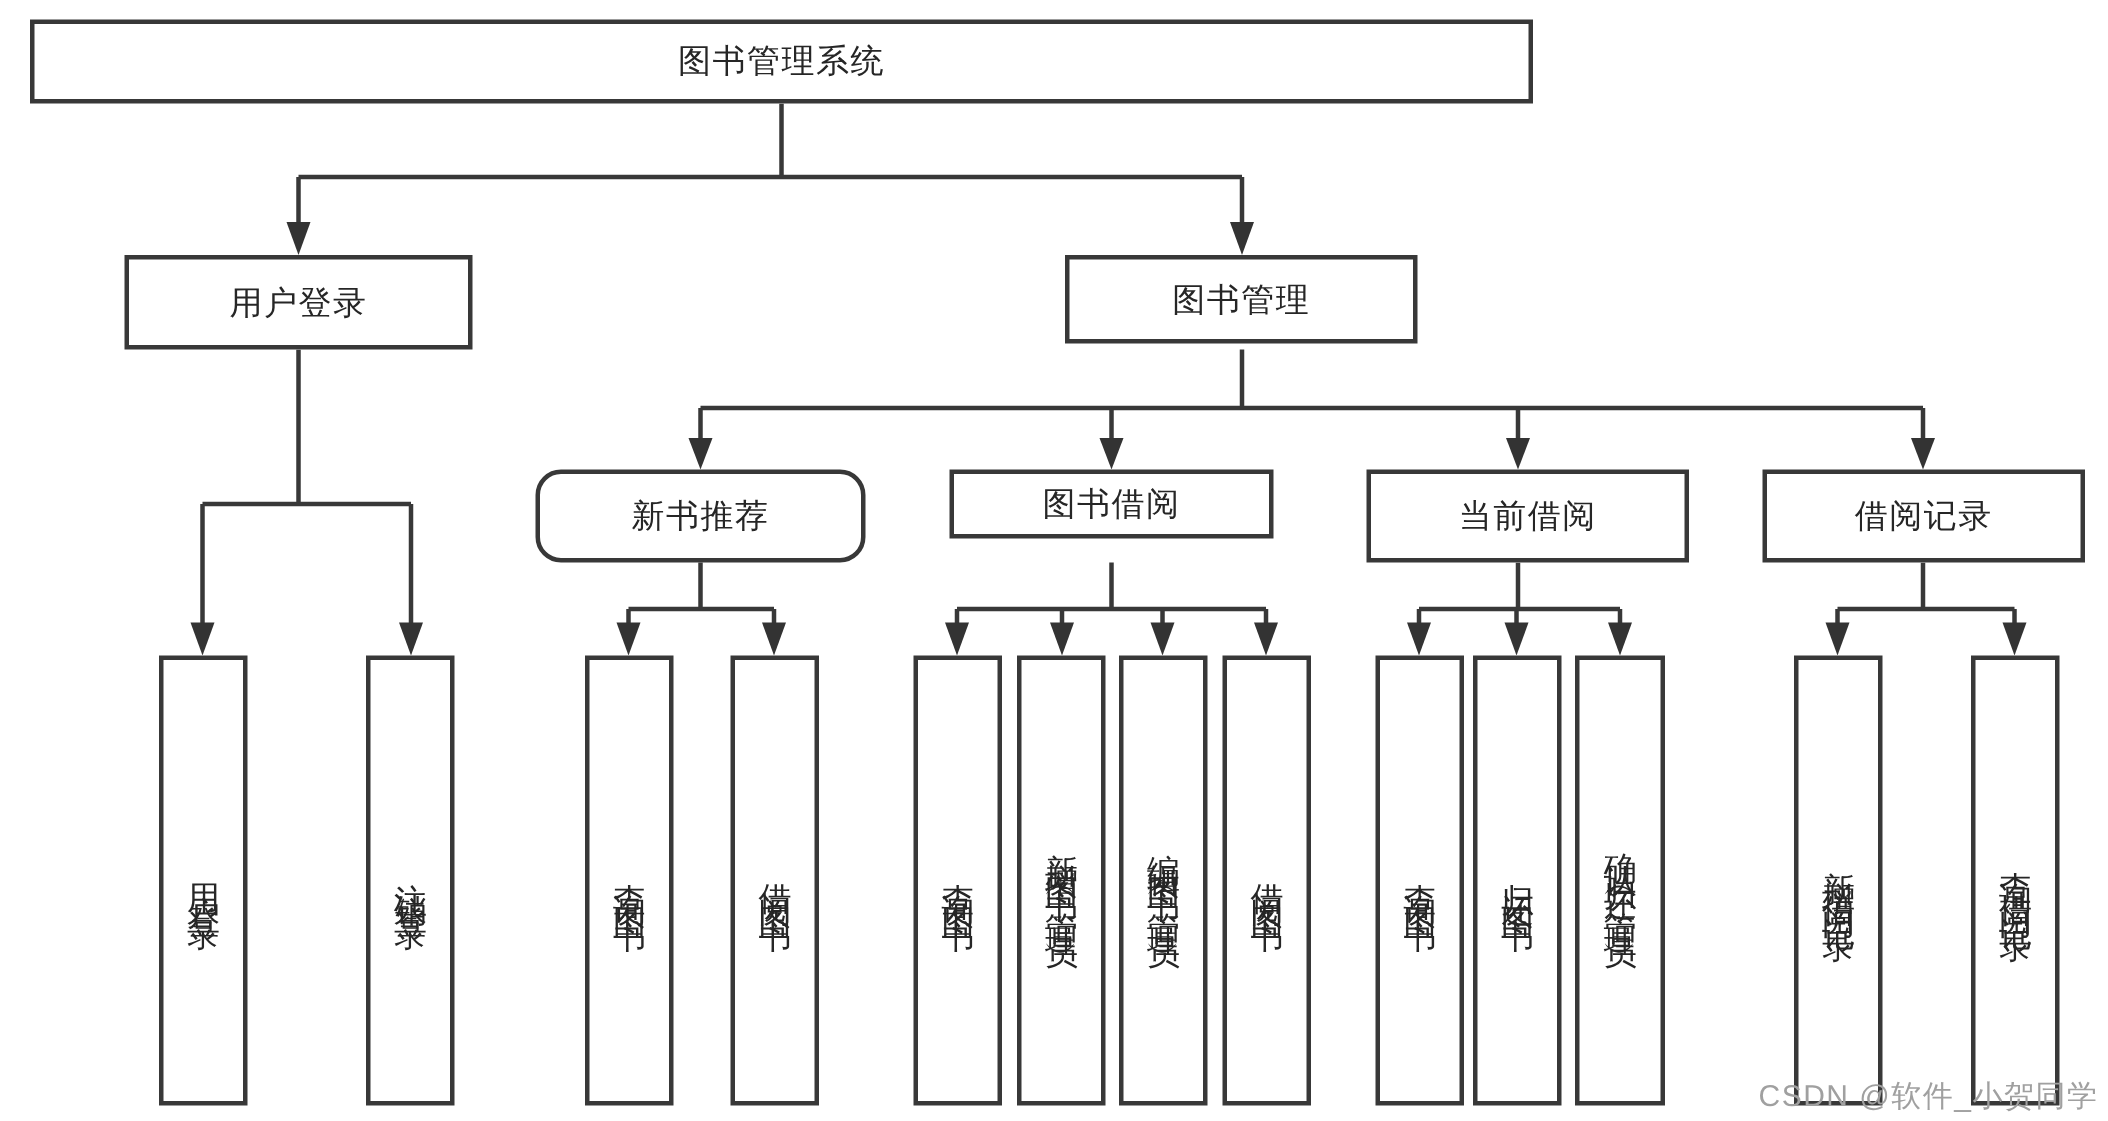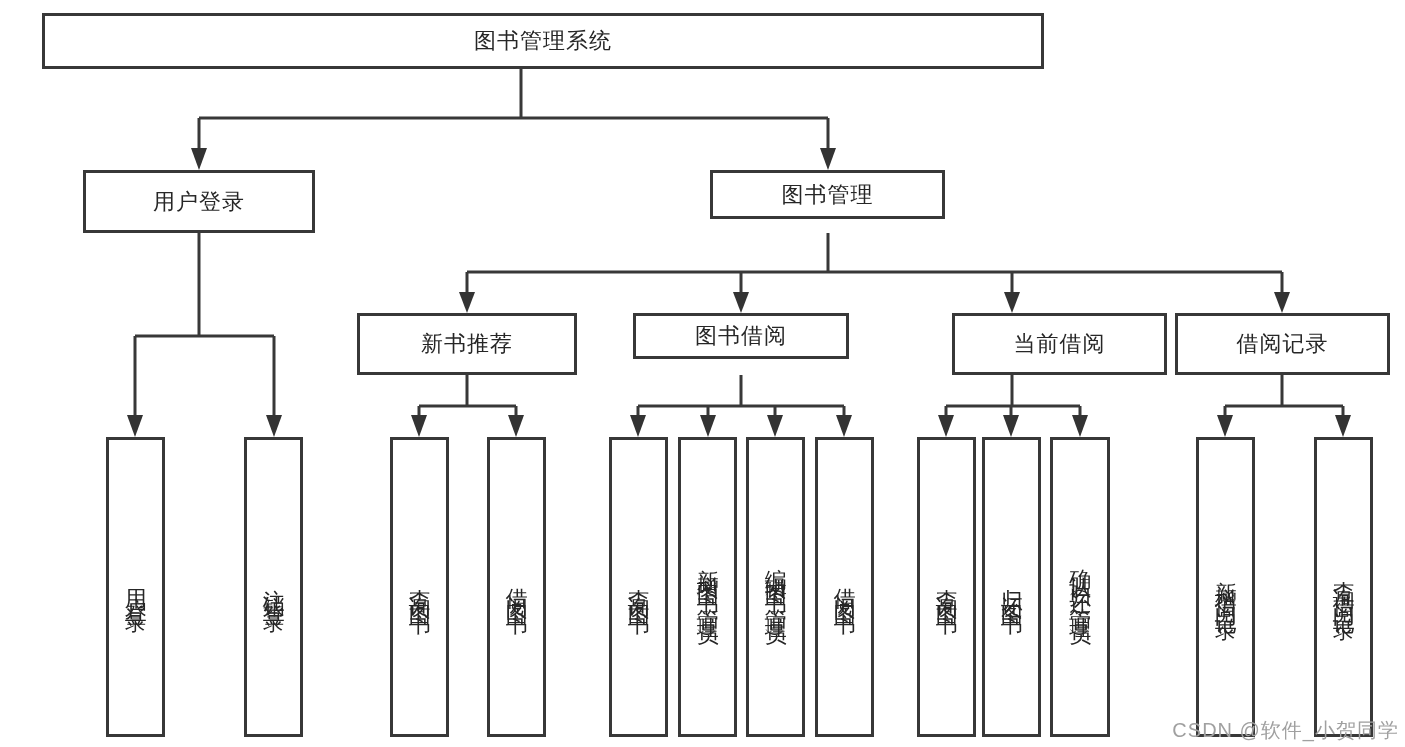--- a/index.html
+++ b/index.html
@@ -43,26 +43,26 @@
     position: absolute;
     right: 6px;
     bottom: 3px;
     font-size: 20px;
     color: #a0a0a0;
     letter-spacing: 1px;
     margin-top: 42px;
   }
 
   
-  #root-box   { left: 20px;  top: 13px;  width: 1002px; height: 56px; margin-left: 22px; }
+  #root-box   { left: 20px;  top: 13px;  width: 1002px; height: 56px; }
   #b-user     { left: 83px;  top: 170px; width: 232px;  height: 63px; }
-  #b-mgmt     { left: 710px; top: 170px; width: 235px;  height: 49px; }
-  #g-newbook  { left: 357px; top: 313px; width: 220px;  height: 62px; }
+  #b-mgmt     { left: 710px; top: 170px; width: 235px;  height: 59px; }
+  #g-newbook  { left: 357px; top: 313px; width: 220px;  height: 62px; border-radius: 17px; }
   #g-borrow   { left: 633px; top: 313px; width: 216px;  height: 46px; }
-  #g-current  { left: 952px; top: 313px; width: 215px;  height: 62px; }
+  #g-current  { left: 911px; top: 313px; width: 215px;  height: 62px; }
   #g-record   { left: 1175px;top: 313px; width: 215px;  height: 62px; }
 
   .leaf { top: 437px; height: 300px; width: 59px; }
   #l-userlogin { left: 106px; }
   #l-logout    { left: 244px; }
   #l-query1    { left: 390px; }
   #l-lend1     { left: 487px; }
   #l-query2    { left: 609px; }
   #l-addbook   { left: 678px; }
   #l-editbook  { left: 746px; }

